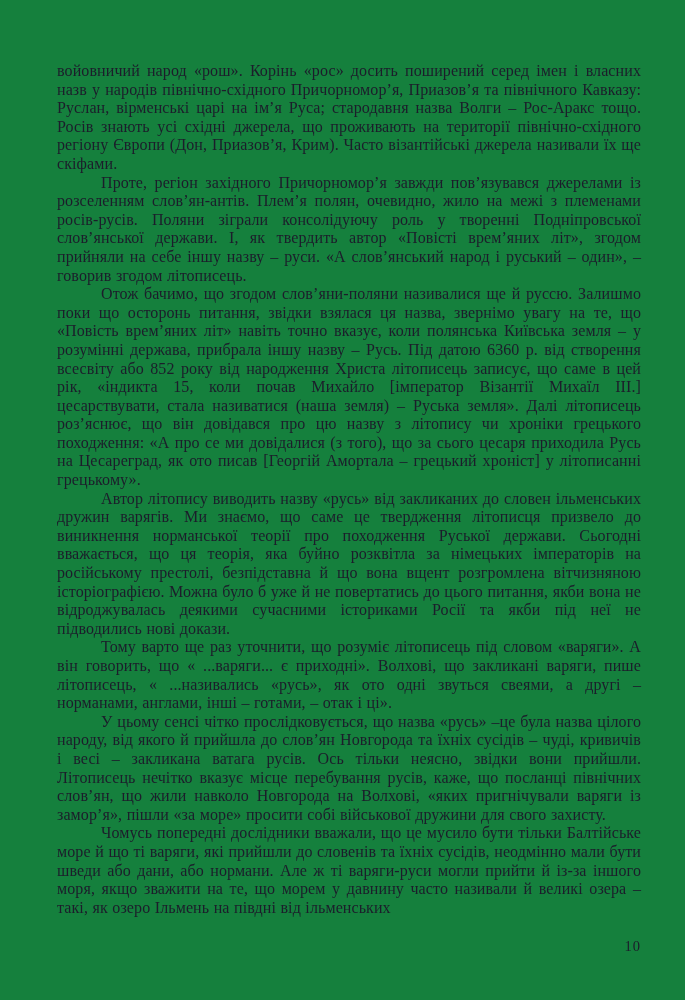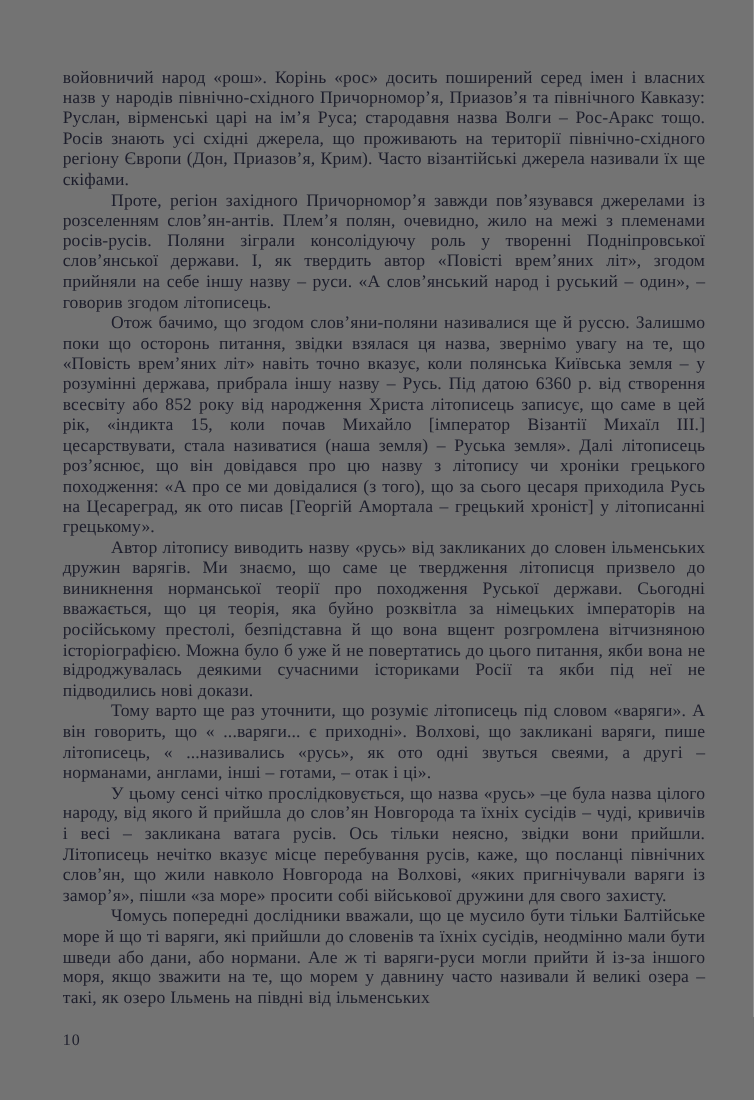--- a/index.html
+++ b/index.html
@@ -9,21 +9,21 @@
   body {
     width: 685px;
     height: 1000px;
     background: #f4f4f2;
     font-family: "Liberation Serif", "DejaVu Serif", serif;
   }
   .page {
     position: relative;
     width: 685px;
     height: 1000px;
-    background: #737373;
+    background: #15803d;
     color: #1c1d2b;
     overflow: hidden;
     box-sizing: border-box;
   }
   .text-block {
     position: absolute;
     left: 57px;
     top: 62px;
     width: 584px;
   }
@@ -38,21 +38,21 @@
     word-spacing: 0.4px;
   }
   .text-block p.continuation {
     text-indent: 0;
   }
   .page-number {
     position: absolute;
     left: 57px;
     top: 938px;
     width: 584px;
-    text-align: left;
+    text-align: right;
     font-size: 14.5px;
     letter-spacing: 1px;
     color: #1c1d2b;
   }
 </style>
 </head>
 <body>
 
 <div class="page">
   <div class="text-block">

